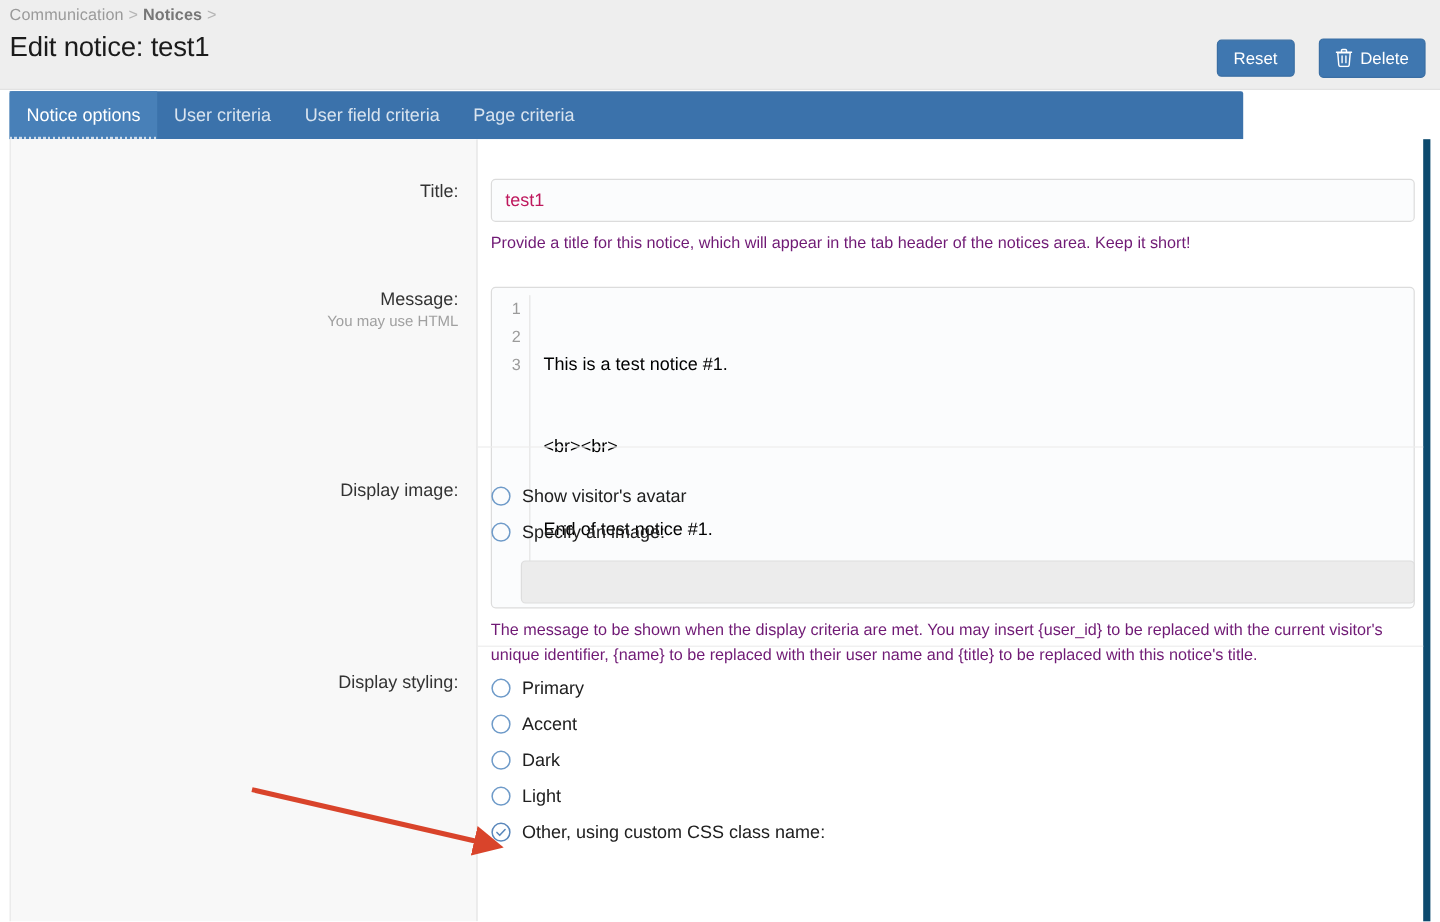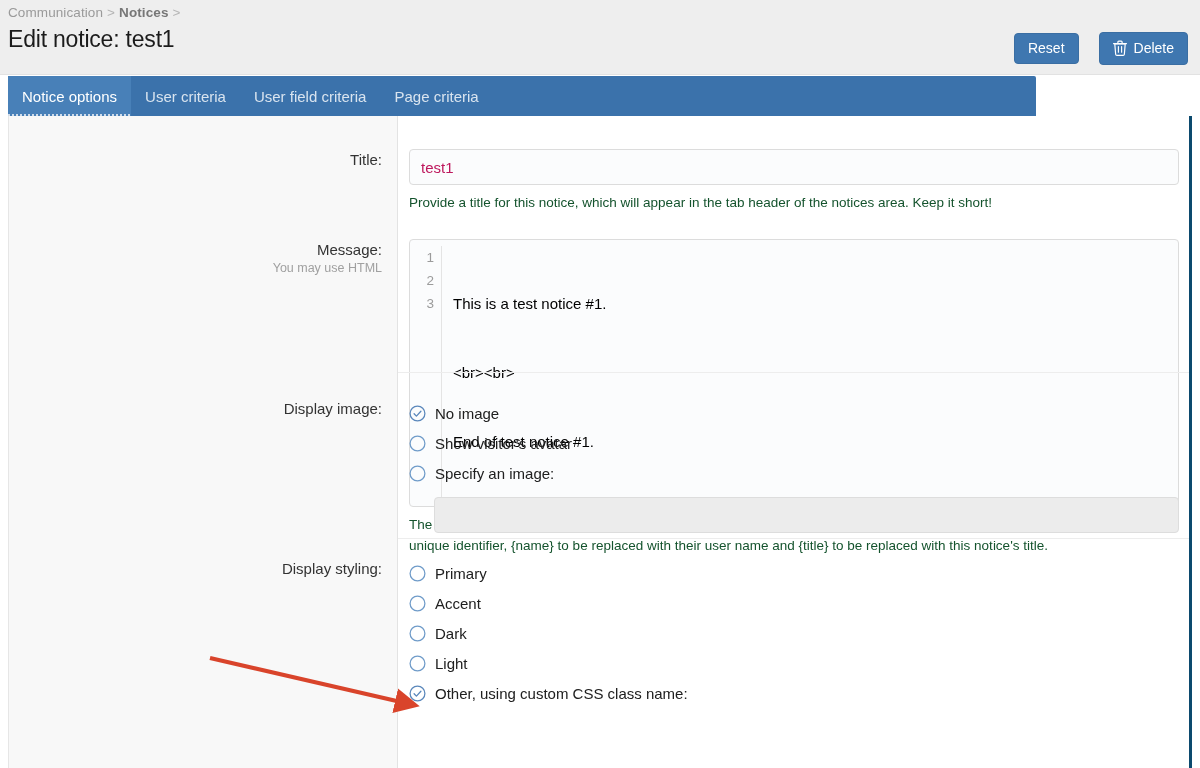--- a/index.html
+++ b/index.html
@@ -102,21 +102,21 @@
     background: repeating-linear-gradient(to right,#cfdcea 0 2px,transparent 2px 4px);
   }
 
   
   .panel {
     position: absolute;
     left: 8px; top: 116px;
     width: 1184px; height: 652px;
     background: #ffffff;
     border-left: 1px solid #e6e6e6;
-    border-right: 3px solid #0c4a6e;
+    border-right: 6px solid #0c4a6e;
     overflow: hidden;
   }
   .label-col-bg {
     position: absolute;
     left: 0; top: 0;
     width: 389px; height: 652px;
     background: #f8f8f8;
     border-right: 1px solid #e3e3e3;
   }
 
@@ -160,21 +160,21 @@
     outline: none;
   }
   .inp.disabled {
     background: #ececec;
     border-color: #dddddd;
     color: #888888;
   }
 
   .helptext {
     font-size: 13.5px;
-    color: #14532d;
+    color: #701a75;
     line-height: 1.55;
     margin-top: 8px;
     max-width: 760px;
   }
 
   
   .code {
     border: 1px solid #dcdcdc;
     border-radius: 4px;
     background: #fbfcfd;
@@ -299,29 +299,20 @@
         <div class="helptext">The message to be shown when the display criteria are met. You may insert {user_id} to be replaced with the current visitor's unique identifier, {name} to be replaced with their user name and {title} to be replaced with this notice's title.</div>
       </div>
     </div>
 
     <div class="hr" style="top:256px;"></div>
 
     <div class="row" style="top:272px;">
       <div class="rlabel">Display image:</div>
       <div class="rfield">
 
-        <div class="radio-row">
-          <span class="radio-ico">
-            <svg width="17" height="17" viewBox="0 0 17 17">
-              <circle cx="8.5" cy="8.5" r="7.4" fill="none" stroke="#5a87bb" stroke-width="1.25"></circle>
-              <path d="M5.1 8.7l2.3 2.4 4.5-4.8" fill="none" stroke="#5a87bb" stroke-width="1.3" stroke-linecap="round" stroke-linejoin="round"></path>
-            </svg>
-          </span>
-          <span class="radio-lbl">No image</span>
-        </div>
 
         <div class="radio-row">
           <span class="radio-ico">
             <svg width="17" height="17" viewBox="0 0 17 17">
               <circle cx="8.5" cy="8.5" r="7.4" fill="none" stroke="#6f9bc9" stroke-width="1.25"></circle>
             </svg>
           </span>
           <span class="radio-lbl">Show visitor's avatar</span>
         </div>
 

